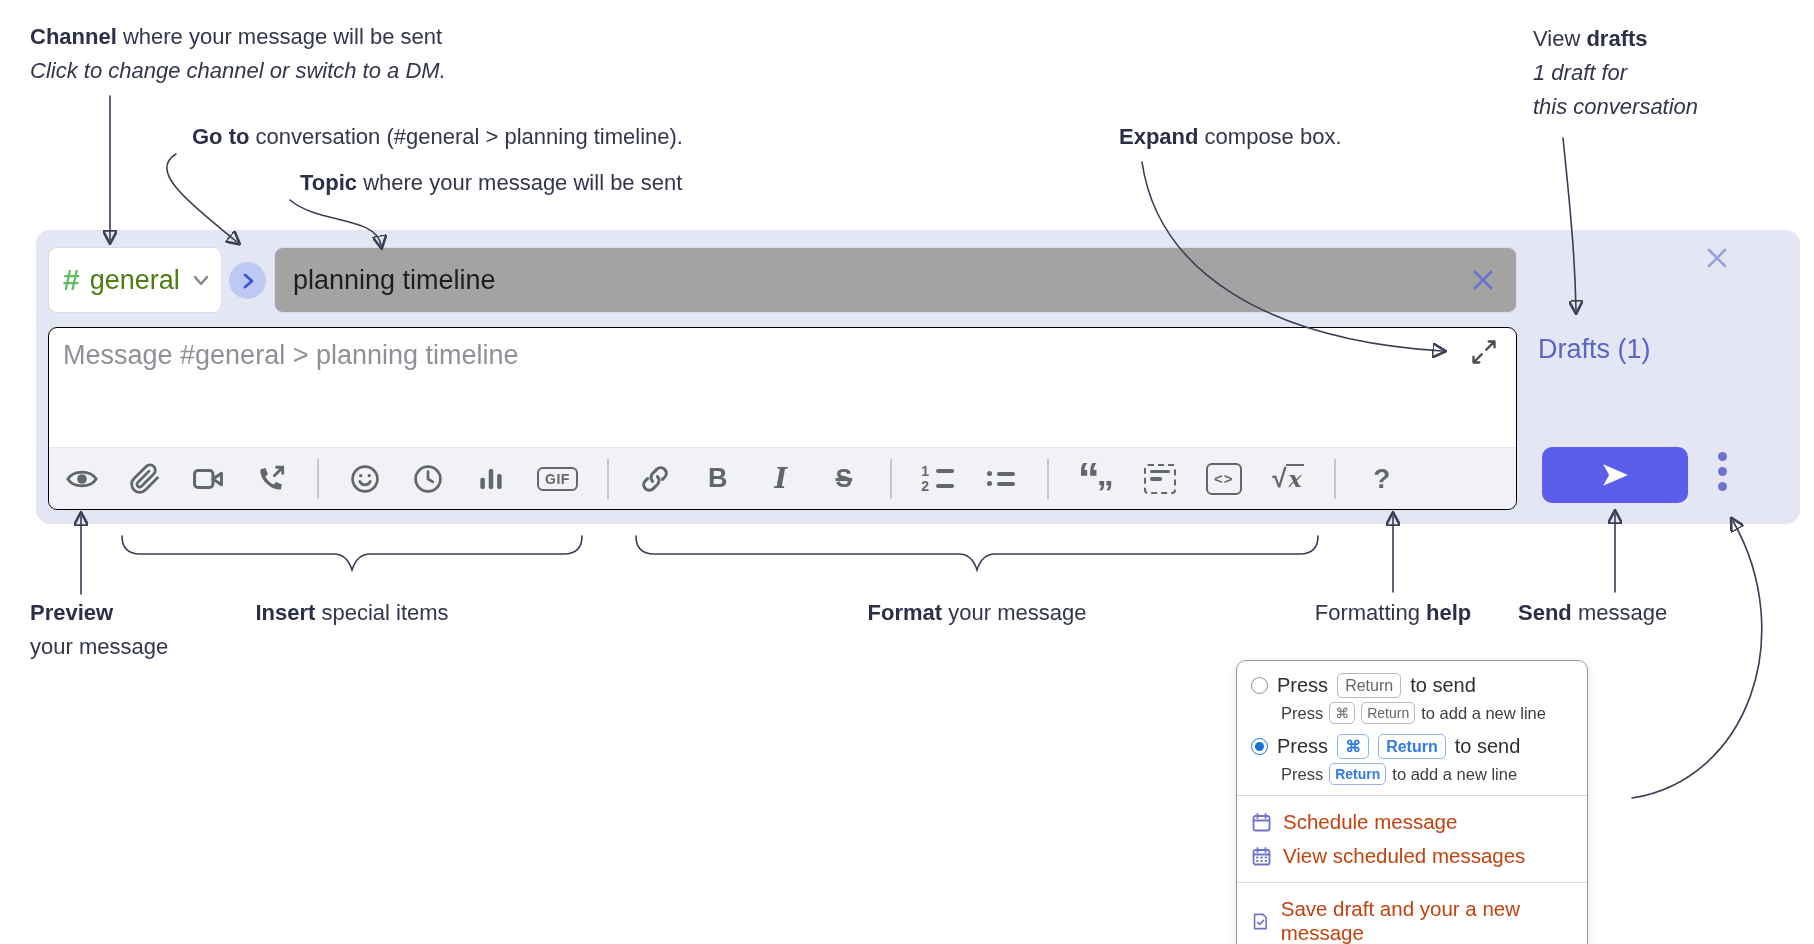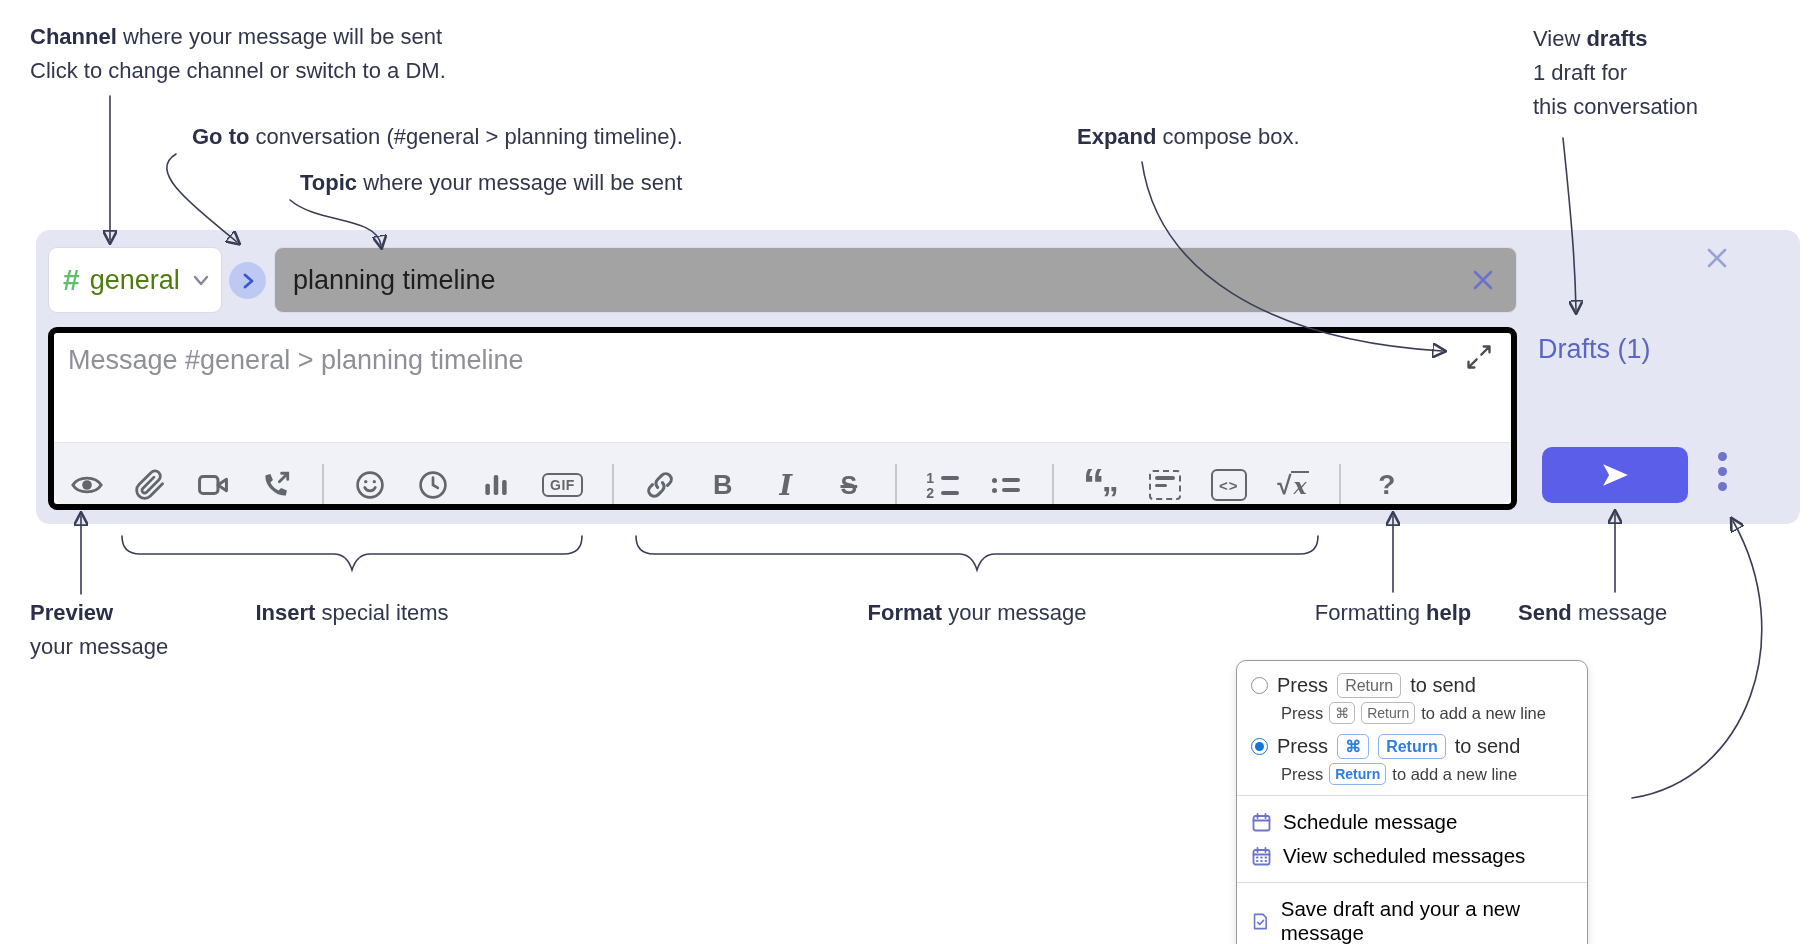--- a/index.html
+++ b/index.html
@@ -2,21 +2,21 @@
 <html><head>
 <meta charset="utf-8">
 <style>
   html,body{margin:0;padding:0;background:#fff}
   .canvas{position:relative;width:1814px;height:944px;background:#fff;overflow:hidden;
           font-family:"Liberation Sans",sans-serif;color:#32364d}
 
   
   .note{position:absolute;font-size:22px;line-height:34px;color:#32364d;white-space:nowrap}
   .note b{font-weight:700;color:#2b2f47}
-  .it{}
+  .it{font-style:italic}
   .center{transform:translateX(-50%);text-align:left}
 
   
   .overlay{position:absolute;left:0;top:0;z-index:6;pointer-events:none}
   .overlay path{stroke:#3a3e54;stroke-width:1.6;fill:none;stroke-linecap:round}
 
   
   .compose{position:absolute;left:36px;top:230px;width:1764px;height:294px;
            background:#e4e6f4;border-radius:14px;z-index:1}
   .chselect{position:absolute;left:12px;top:17px;width:174px;height:66px;background:#fff;
@@ -29,27 +29,27 @@
            background:#bdc9f2;display:flex;align-items:center;justify-content:center;cursor:pointer}
   .topicbox{position:absolute;left:238px;top:17px;right:283px;height:66px;background:#a3a3a3;
             border:1px solid #d9dbe5;border-radius:9px;box-sizing:border-box;
             display:flex;align-items:center;padding:0 18px}
   .topictext{font-size:27px;color:#1e1e1e}
   .clearx{margin-left:auto;display:flex;cursor:pointer}
   .closex{position:absolute;left:1663px;top:10px;width:36px;height:36px;display:flex;
           align-items:center;justify-content:center;cursor:pointer}
 
   .msgbox{position:absolute;left:12px;top:97px;width:1469px;height:183px;background:#fff;
-          border:6px solid #000000;border-radius:9px;box-sizing:border-box}
+          border:1px solid #000000;border-radius:9px;box-sizing:border-box}
   .placeholder{position:absolute;left:14px;top:12px;font-size:27px;color:#8f9097}
   .expandicon{position:absolute;right:18px;top:10px;cursor:pointer}
 
   .toolbar{position:absolute;left:0;right:0;bottom:0;height:62px;background:#f1f2f7;
            border-top:1px solid #e3e4ec;border-radius:0 0 9px 9px;display:flex;
-           align-items:flex-end;gap:29px;padding:0 16px;box-sizing:border-box}
+           align-items:center;gap:29px;padding:0 16px;box-sizing:border-box}
   .ticon{min-width:34px;height:38px;display:flex;align-items:center;justify-content:center;
          color:#63666d;cursor:pointer;flex:0 0 auto}
   .tdivider{width:2px;height:40px;background:#c6c8d0;flex:0 0 auto}
   .tbold{font-size:27px;font-weight:800;color:#63666d}
   .titalic{font-family:"DejaVu Serif",serif;font-style:italic;font-size:27px;font-weight:600;color:#63666d}
   .tstrike{font-size:25px;font-weight:700;color:#63666d;text-decoration:line-through;text-decoration-thickness:2.5px}
   .thelp{font-size:28px;font-weight:600;color:#63666d}
   .gifbox{border:2.5px solid #63666d;border-radius:6px;padding:2px 6px;font-size:14px;
           font-weight:700;letter-spacing:.5px;color:#63666d}
   .quoteicon{position:relative;width:36px;height:36px}
@@ -88,42 +88,42 @@
   .chip{border:1px solid #b9b9b9;border-radius:5px;padding:0 7px;font-size:16px;color:#666;
         background:#fff;line-height:23px;white-space:nowrap}
   .chip.small{font-size:14px;line-height:20px;padding:0 5px}
   .chip.blue{border-color:#8db4f0;color:#2f7de1;font-weight:700}
   .radio{width:17px;height:17px;border:1.5px solid #8f8f8f;border-radius:50%;box-sizing:border-box;
          flex:0 0 auto;position:relative;background:#fff}
   .radio.sel{border-color:#1574d4}
   .radio.sel::after{content:"";position:absolute;left:2.5px;top:2.5px;width:9px;height:9px;
                     border-radius:50%;background:#1574d4}
   .mdivider{height:1px;background:#dcdcdc;margin:9px -14px}
-  .mitem{display:flex;align-items:center;gap:11px;font-size:20.5px;color:#000000;
+  .mitem{display:flex;align-items:center;gap:11px;font-size:20.5px;color:#c2410c;
          padding:5px 0;cursor:pointer}
 </style>
 </head>
 <body>
 
 <div class="canvas">
 
   <div class="note" style="left:30px;top:20px">
     <div><b>Channel</b><span> where your message will be sent</span></div>
     <div class="it">Click to change channel or switch to a DM.</div>
   </div>
 
   <div class="note" style="left:192px;top:120px">
     <b>Go to</b><span> conversation (#general &gt; planning timeline).</span>
   </div>
 
   <div class="note" style="left:300px;top:166px">
     <b>Topic</b><span> where your message will be sent</span>
   </div>
 
-  <div class="note" style="left:1077px;top:120px">
+  <div class="note" style="left:1119px;top:120px">
     <b>Expand</b><span> compose box.</span>
   </div>
 
   <div class="note" style="left:1533px;top:22px">
     <div><span>View </span><b>drafts</b></div>
     <div class="it">1 draft for</div>
     <div class="it">this conversation</div>
   </div>
 
   <div class="note" style="left:30px;top:596px">

